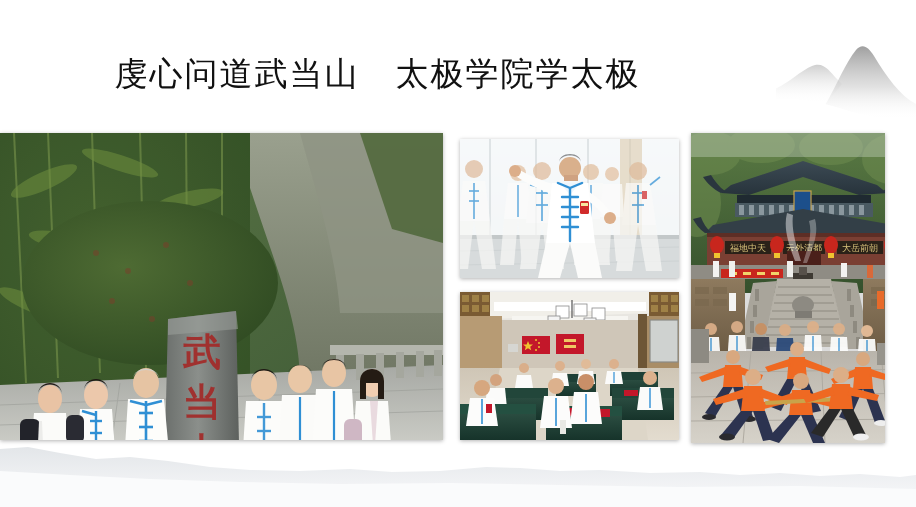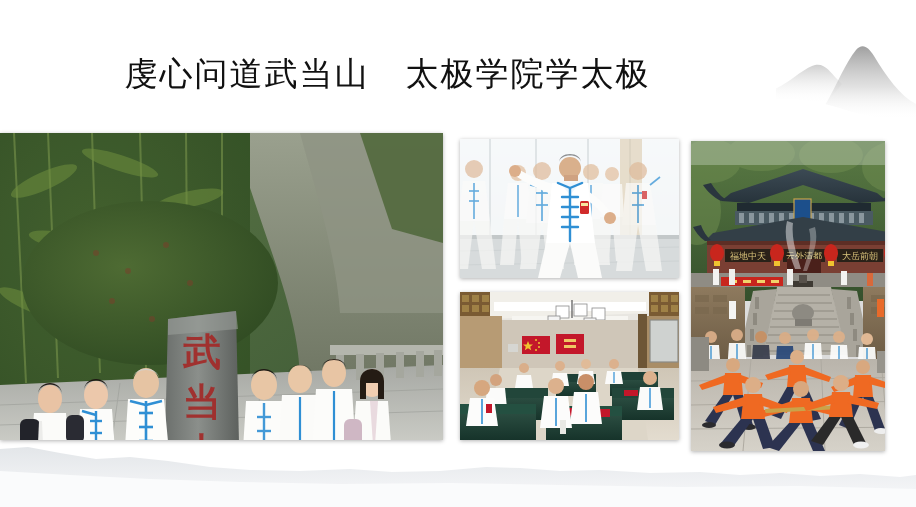--- a/index.html
+++ b/index.html
@@ -39,21 +39,20 @@
   }
 
   
   .title-row {
     position: absolute;
     left: 0;
     top: 52px;
     width: 755px;
     text-align: center;
     white-space: nowrap;
-    margin-left: 10px;
   }
   .title-text {
     display: inline-block;
     font-family: "DejaVu Serif", "Liberation Serif", serif;
     font-size: 33px;
     line-height: 44px;
     letter-spacing: 2px;
     color: #111111;
     font-weight: 500;
   }
@@ -67,21 +66,21 @@
     position: absolute;
     overflow: hidden;
     background: #dcdcdc;
     box-shadow: 0 1px 4px rgba(0,0,0,0.30);
   }
   .photo svg { display: block; }
 
   .photo-left   { left: 0px;   top: 133px; width: 443px; height: 307px; }
   .photo-midtop { left: 460px; top: 139px; width: 219px; height: 139px; }
   .photo-midbot { left: 460px; top: 292px; width: 219px; height: 148px; }
-  .photo-right  { left: 691px; top: 133px; width: 194px; height: 310px; margin-top: 8px; }
+  .photo-right  { left: 691px; top: 133px; width: 194px; height: 310px; }
 </style>
 </head>
 <body>
 
 <div class="slide">
 
   <div class="ink-topright">
     <svg width="140" height="128" viewBox="0 0 140 128" aria-hidden="true">
       <defs>
         <linearGradient id="gTR" x1="0" y1="0" x2="0" y2="1">

